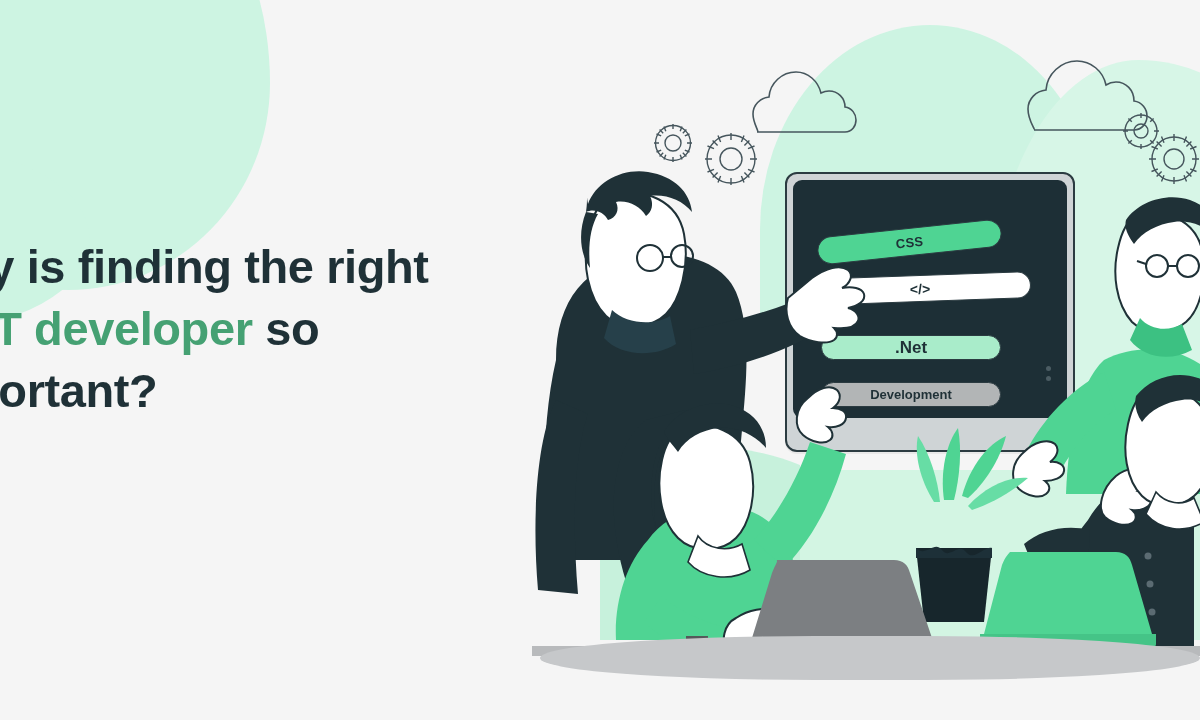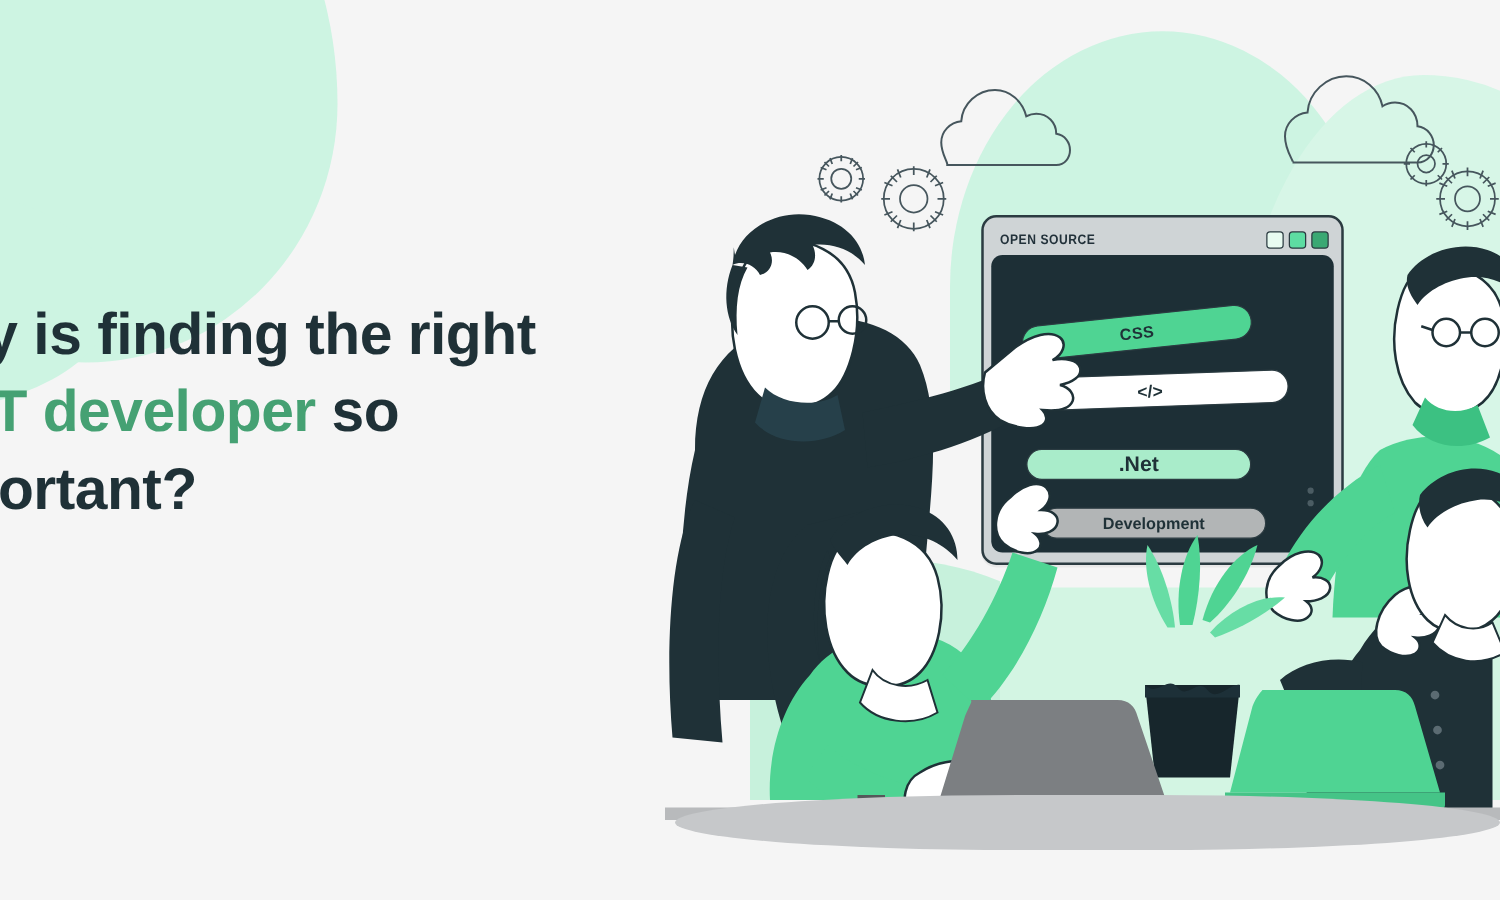--- a/index.html
+++ b/index.html
@@ -160,21 +160,21 @@
     transform: rotate(-2deg);
   }
   .pill-net {
     left: 28px; top: 155px;
     width: 180px; height: 25px;
     background: #a9ecca;
     border: 1.5px solid #2b3b41;
     font-size: 17px;
   }
   .pill-dev {
-    left: 40px; top: 202px;
+    left: 28px; top: 202px;
     width: 180px; height: 25px;
     background: #b2b5b6;
     border: 1.5px solid #2b3b41;
     font-size: 13px;
   }
 
   .screen-dots {
     position: absolute;
     right: 16px; top: 186px;
     display: flex; flex-direction: column; gap: 5px;
@@ -247,28 +247,20 @@
     </svg>
   </div>
 
   <h1 class="headline">
     <span>Why is finding the right</span><br>
     <span class="accent">.NET developer</span><span> so</span><br>
     <span>important?</span>
   </h1>
 
   <div class="browser">
-    <div class="browser-titlebar">
-      <div class="browser-title">OPEN SOURCE</div>
-      <div class="win-controls">
-        <div class="win-btn c1"></div>
-        <div class="win-btn c2"></div>
-        <div class="win-btn c3"></div>
-      </div>
-    </div>
     <div class="browser-screen">
       <div class="pill pill-css">CSS</div>
       <div class="pill pill-code">&lt;/&gt;</div>
       <div class="pill pill-net">.Net</div>
       <div class="pill pill-dev">Development</div>
       <div class="screen-dots">
         <i></i>
           <i></i>
       </div>
     </div>

